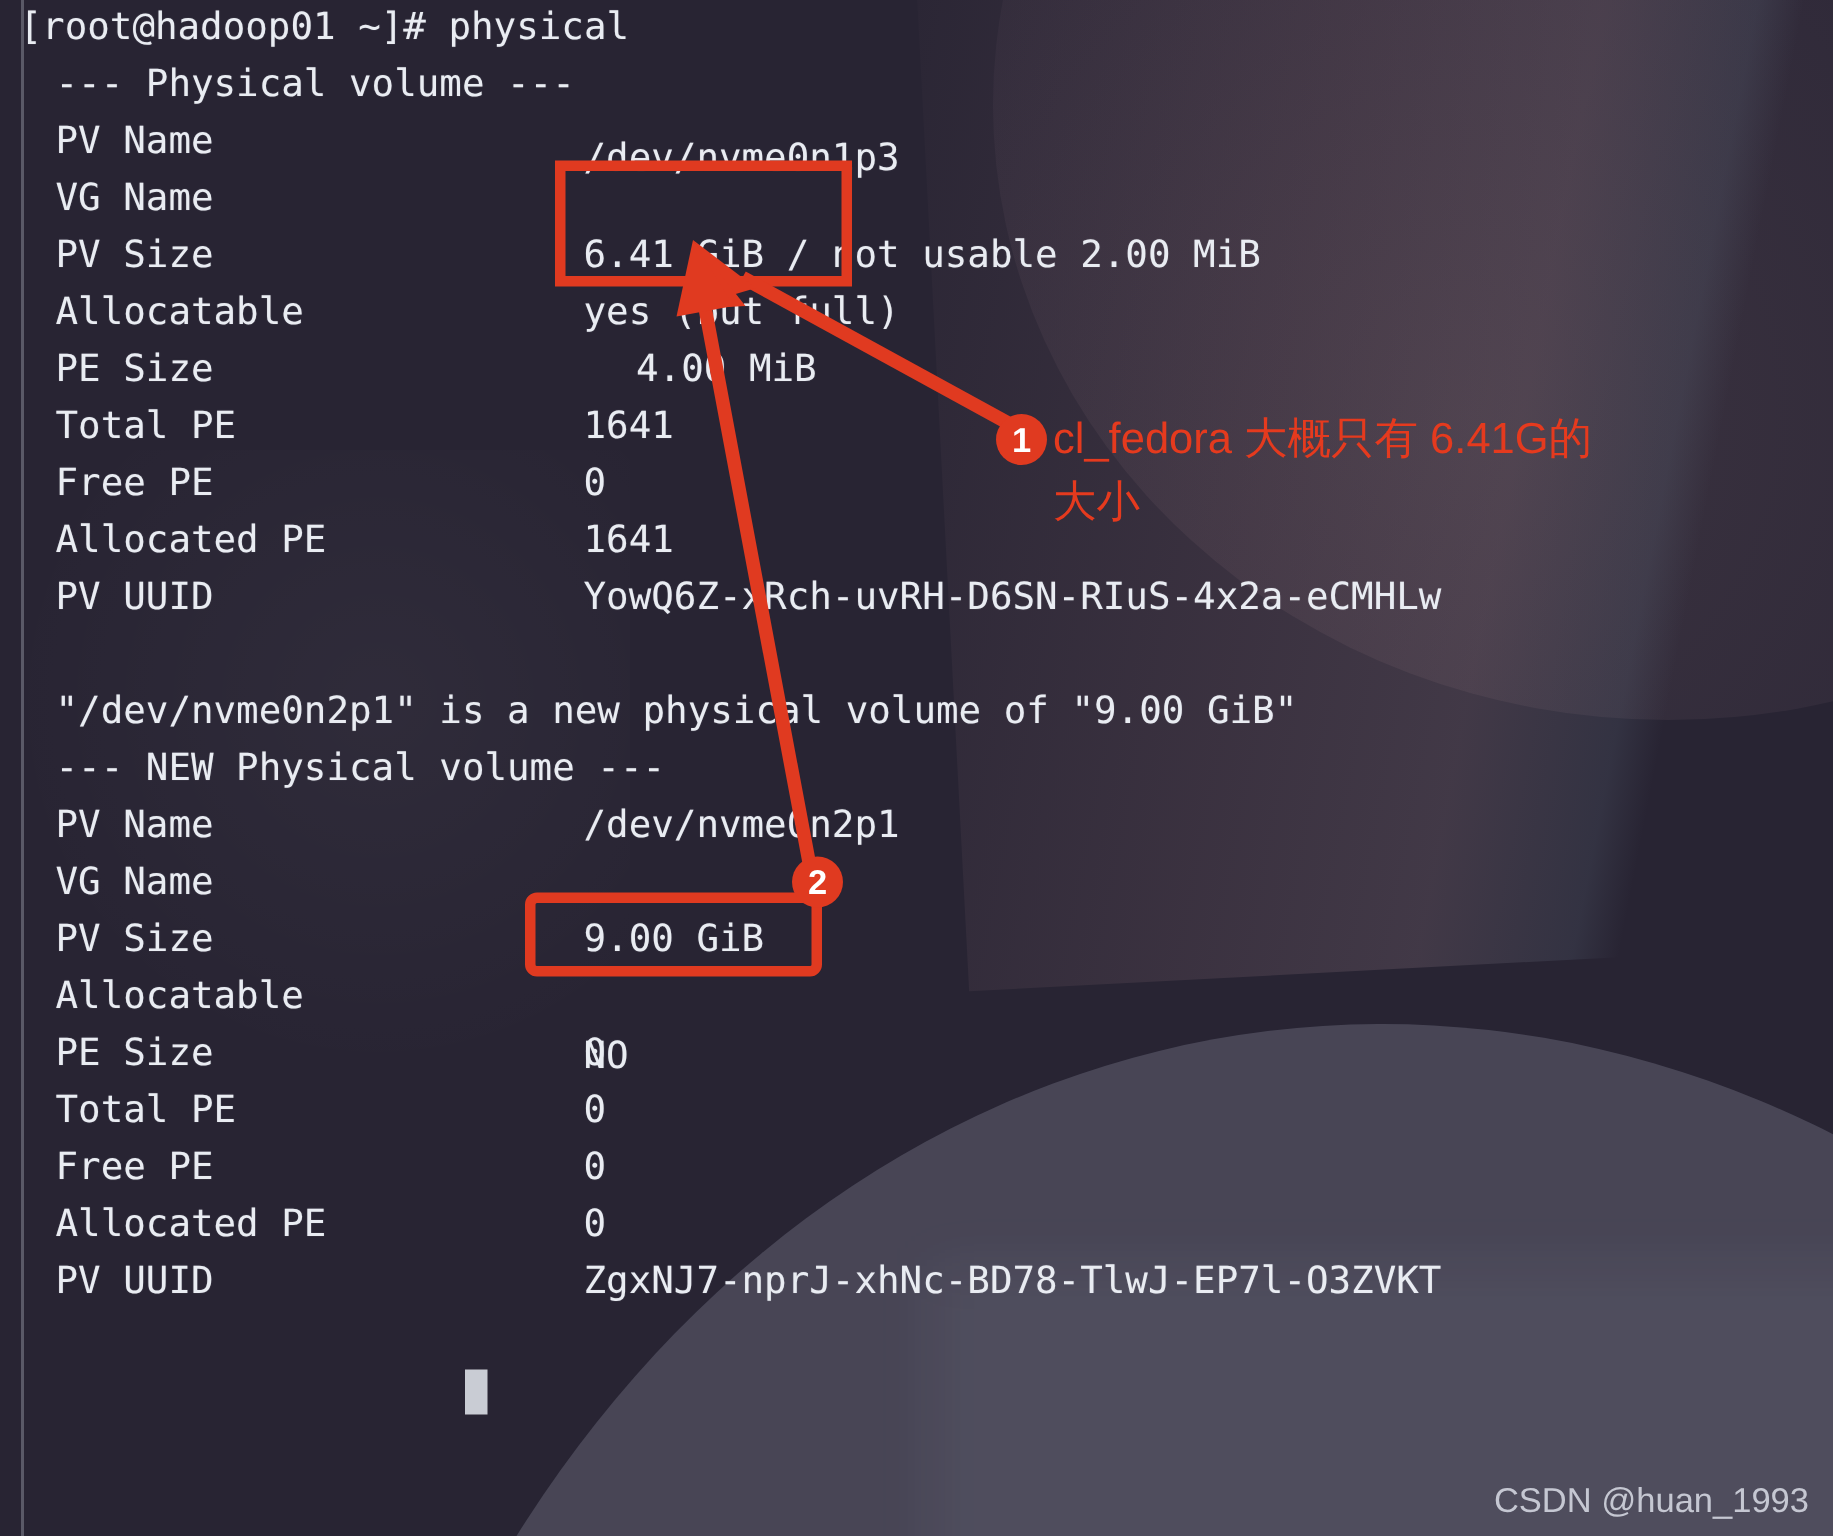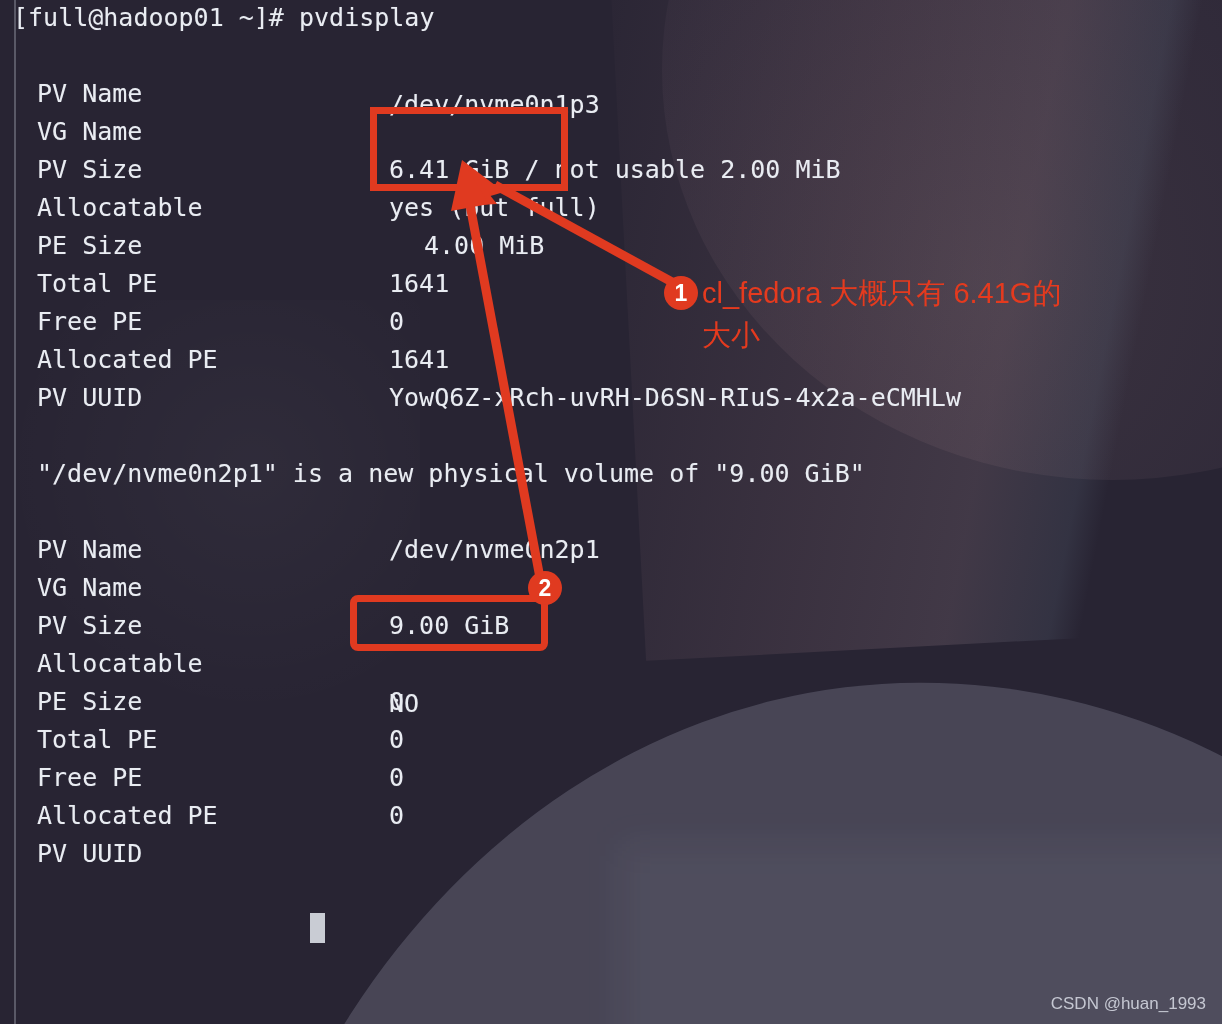--- a/index.html
+++ b/index.html
@@ -157,40 +157,41 @@
     pointer-events: none;
   }
 
   
   #watermark {
     position: absolute;
     right: 16px;
     bottom: 10px;
     color: #cfd2dc;
     font-family: "Liberation Sans", "DejaVu Sans", sans-serif;
-    font-size: 17px;
+    font-size: 23px;
     opacity: 0.92;
   }
 </style>
 </head>
 <body>
 
 <div id="screen">
 
   <div class="wall wall-glow"></div>
   <div class="wall wall-diag"></div>
   <div class="wall wall-sheen"></div>
   <div class="wall wall-curve2"></div>
   <div class="wall wall-curve"></div>
 
   <div class="term-edge"></div>
 
   <div id="term-text">
-    <div class="tline" style="top:-1px;">[full@hadoop01 ~]# pvdisplay</div>
-
+    <div class="tline" style="top:-1px;">[root@hadoop01 ~]# physical</div>
+
+    <div class="tline" style="top:37px; left:37px;">--- Physical volume ---</div>
 
     <div class="tline" style="top:75px; left:37px;">PV Name</div>
     <div class="tline" style="top:75px; left:389px;margin-top:11px;">/dev/nvme0n1p3</div>
 
     <div class="tline" style="top:113px; left:37px;">VG Name</div>
 
     <div class="tline" style="top:151px; left:37px;">PV Size</div>
     <div class="tline" style="top:151px; left:389px;">6.41 GiB / not usable 2.00 MiB</div>
 
     <div class="tline" style="top:189px; left:37px;">Allocatable</div>
@@ -205,20 +206,21 @@
     <div class="tline" style="top:303px; left:37px;">Free PE</div>
     <div class="tline" style="top:303px; left:389px;">0</div>
 
     <div class="tline" style="top:341px; left:37px;">Allocated PE</div>
     <div class="tline" style="top:341px; left:389px;">1641</div>
 
     <div class="tline" style="top:379px; left:37px;">PV UUID</div>
     <div class="tline" style="top:379px; left:389px;">YowQ6Z-xRch-uvRH-D6SN-RIuS-4x2a-eCMHLw</div>
 
     <div class="tline" style="top:455px; left:37px;">"/dev/nvme0n2p1" is a new physical volume of "9.00 GiB"</div>
+    <div class="tline" style="top:493px; left:37px;">--- NEW Physical volume ---</div>
 
     <div class="tline" style="top:531px; left:37px;">PV Name</div>
     <div class="tline" style="top:531px; left:389px;">/dev/nvme0n2p1</div>
 
     <div class="tline" style="top:569px; left:37px;">VG Name</div>
     <div class="tline" style="top:569px; left:389px;"></div>
 
     <div class="tline" style="top:607px; left:37px;">PV Size</div>
     <div class="tline" style="top:607px; left:389px;">9.00 GiB</div>
 
@@ -231,20 +233,21 @@
     <div class="tline" style="top:721px; left:37px;">Total PE</div>
     <div class="tline" style="top:721px; left:389px;">0</div>
 
     <div class="tline" style="top:759px; left:37px;">Free PE</div>
     <div class="tline" style="top:759px; left:389px;">0</div>
 
     <div class="tline" style="top:797px; left:37px;">Allocated PE</div>
     <div class="tline" style="top:797px; left:389px;">0</div>
 
     <div class="tline" style="top:835px; left:37px;">PV UUID</div>
+    <div class="tline" style="top:835px; left:389px;">ZgxNJ7-nprJ-xhNc-BD78-TlwJ-EP7l-O3ZVKT</div>
 
     <div class="cursor" style="left:310px; top:913px;"></div>
   </div>
 
   <div class="redbox" id="redbox-1"></div>
   <div class="redbox" id="redbox-2"></div>
 
   <svg class="overlay" viewBox="0 0 1222 1024">
 
     <g>

